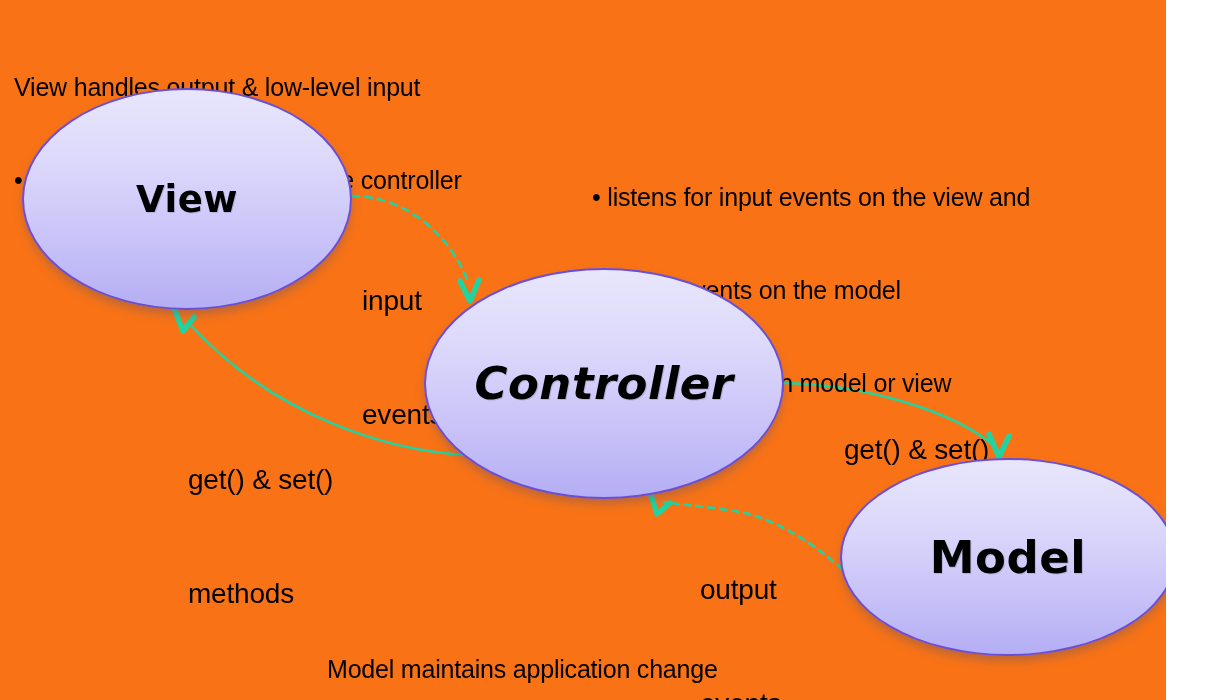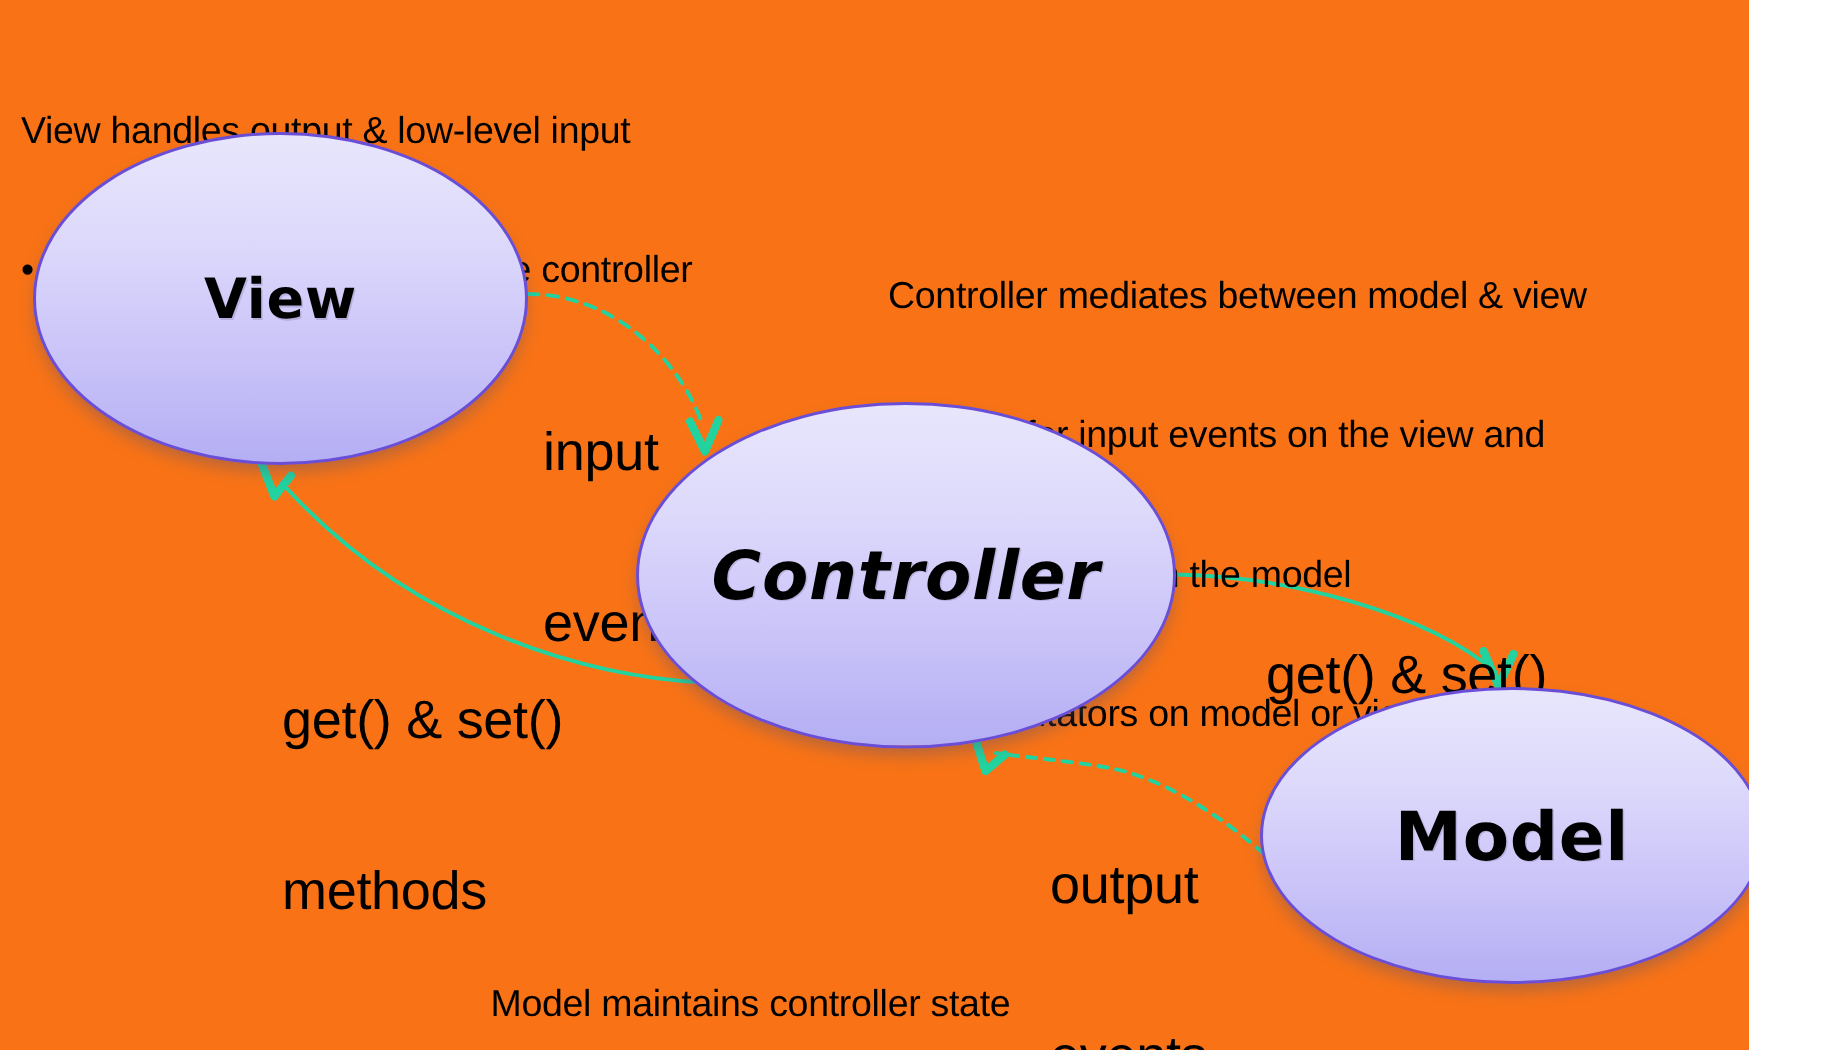--- a/index.html
+++ b/index.html
@@ -74,21 +74,21 @@
     left: 0; top: 0;
     width: 1218px; height: 700px;
     pointer-events: none;
   }
 
   
   .arrow-label {
     position: absolute;
     color: #000000;
     font-family: "Liberation Sans", sans-serif;
-    font-size: 36px;
+    font-size: 28px;
     line-height: 38px;
     font-weight: 400;
     letter-spacing: -0.2px;
     white-space: pre;
   }
   .arrow-label .ln { display: block; }
 
   #lbl-input-events  { left: 362px; top: 206px; }
   #lbl-getset-left   { left: 188px; top: 385px; }
   #lbl-getset-right  { left: 844px; top: 355px; }
@@ -121,28 +121,27 @@
       <path d="M 650,492 L 657,514 L 670,503" fill="none" stroke="#22d3a0" stroke-width="5.5" stroke-linecap="round" stroke-linejoin="round"></path>
     </g>
   </svg>
 
   <div class="annot" id="annot-view">
     <span class="ln">View handles output &amp; low-level input</span>
     <span class="ln">• sends high-level events to the controller</span>
   </div>
 
   <div class="annot" id="annot-ctrl">
-    <span class="ln">Controller mediates between model &amp; view</span>
     <span class="ln">• listens for input events on the view and</span>
     <span class="ln">change events on the model</span>
     <span class="ln">• calls mutators on model or view</span>
   </div>
 
   <div class="annot" id="annot-model">
-    <span class="ln">Model maintains controller state</span>
+    <span class="ln">Model maintains application change</span>
     
     
   </div>
 
   <div class="arrow-label" id="lbl-input-events">
     <span class="ln">input</span>
     <span class="ln">events</span>
   </div>
 
   <div class="arrow-label" id="lbl-getset-left">

